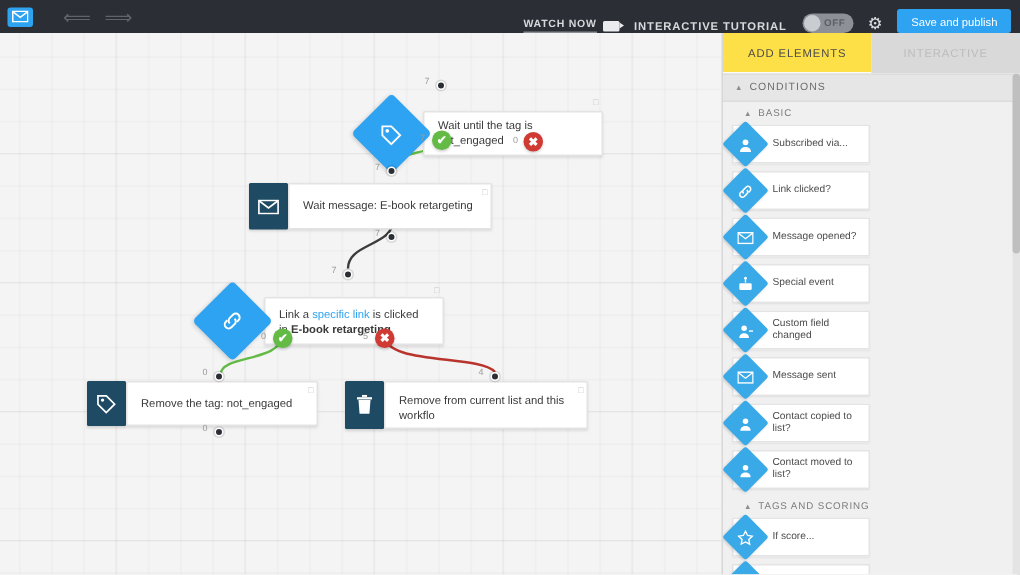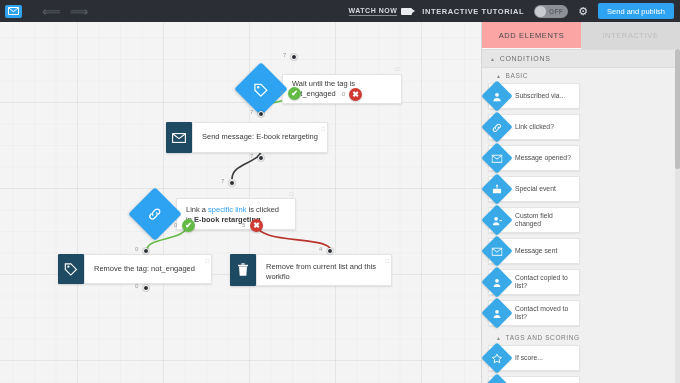--- a/index.html
+++ b/index.html
@@ -21,21 +21,21 @@
     width:26px; height:22px; display:flex; align-items:center; justify-content:center;
   }
   .logo-badge {
     width:17px; height:13px; background:#2ea3f2; border-radius:2px;
     display:flex; align-items:center; justify-content:center;
   }
   .logo-badge svg { display:block; }
   .nav-arrows { display:flex; gap:9px; margin-left:16px; align-items:center; }
   .nav-arrow { color:#60646b; font-size:13px; line-height:1; cursor:pointer; }
   .topbar-right {
-    margin-left:auto; display:flex; align-items:center; gap:10px;
+    margin-left:auto; display:flex; align-items:flex-end; gap:10px;
     padding-right:6px; height:22px;
   }
   .watch-now {
     display:flex; align-items:center; gap:4px; cursor:pointer;
   }
   .watch-now-text {
     color:#d7d9dc; font-size:7px; letter-spacing:.5px; font-weight:bold;
     border-bottom:1px solid #8a8d92; padding-bottom:1px;
   }
   .cam-icon { width:11px; height:7px; background:#e9ebee; border-radius:1px; position:relative; }
@@ -125,21 +125,21 @@
   .panel {
     position:absolute; top:22px; right:0; width:199px; height:361px;
     background:#f0f0f0; border-left:1px solid #d8d8d8;
     display:flex; flex-direction:column; overflow:hidden;
   }
   .panel-tabs { display:flex; height:27px; flex:0 0 auto; }
   .tab {
     flex:1; display:flex; align-items:center; justify-content:center;
     font-size:7.5px; letter-spacing:.6px; color:#5c5c5c; cursor:pointer;
   }
-  .tab.active { background:#fca5a5; color:#4a4a4a; border-bottom:1px solid #fafafa; }
+  .tab.active { background:#fde047; color:#4a4a4a; border-bottom:1px solid #fafafa; }
   .tab.inactive { background:#d9d9d9; color:#bcbcbc; }
   .panel-body { flex:1; overflow:hidden; background:#f0f0f0; position:relative; }
   .section-head {
     display:flex; align-items:center; gap:4px;
     padding:5px 0 5px 8px; font-size:7px; letter-spacing:.7px; color:#6d6d6d;
     background:#e6e6e6; border-top:1px solid #dcdcdc; border-bottom:1px solid #dcdcdc;
     cursor:pointer;
   }
   .sub-head {
     display:flex; align-items:center; gap:4px;
@@ -195,21 +195,21 @@
       <div class="watch-now">
         <span class="watch-now-text">WATCH NOW</span>
         <span class="cam-icon"></span>
       </div>
       <span class="tutorial-label">INTERACTIVE TUTORIAL</span>
       <div class="toggle">
         <span class="toggle-knob"></span>
         <span class="toggle-text">OFF</span>
       </div>
       <span class="gear">⚙</span>
-      <div class="publish-btn">Send and publish</div>
+      <div class="publish-btn">Save and publish</div>
     </div>
   </div>
 
   <div class="canvas">
 
     <svg class="conn-layer" width="481" height="361" viewBox="0 0 481 361">
 
       <path d="M295 69 C295 82, 262 78, 262 88" fill="none" stroke="#63bb46" stroke-width="1.6"></path>
 
       <path d="M262 125 C262 142, 232 140, 232 157" fill="none" stroke="#3c3c3c" stroke-width="1.6"></path>
@@ -241,21 +241,21 @@
     <span class="port-num" style="left:342px; top:69px;">0</span>
 
     <div class="node" style="left:166px; top:100px;">
       <div class="node-ico-dark" style="height:31px;">
         <svg width="14" height="10" viewBox="0 0 14 10">
             <rect x="0.6" y="0.6" width="12.8" height="8.8" fill="none" stroke="#fff" stroke-width="1.1"></rect>
             <path d="M0.9 1L7 5.6 13.1 1" fill="none" stroke="#fff" stroke-width="1.1"></path>
           </svg>
       </div>
       <div class="node-card" style="width:136px; height:31px;">
-        <span class="txt">Send message: E-book retargeting</span>
+        <span class="txt">Wait message: E-book retargeting</span>
         <span class="node-resize">□</span>
       </div>
     </div>
     <span class="port" style="left:258px; top:89px;"></span>
     <span class="port-num" style="left:250px; top:87px;">7</span>
     <span class="port" style="left:258px; top:133px;"></span>
     <span class="port-num" style="left:250px; top:131px;">7</span>
 
     <div class="node" style="left:128px; top:165px;">
       <div class="diamond-wrap">

